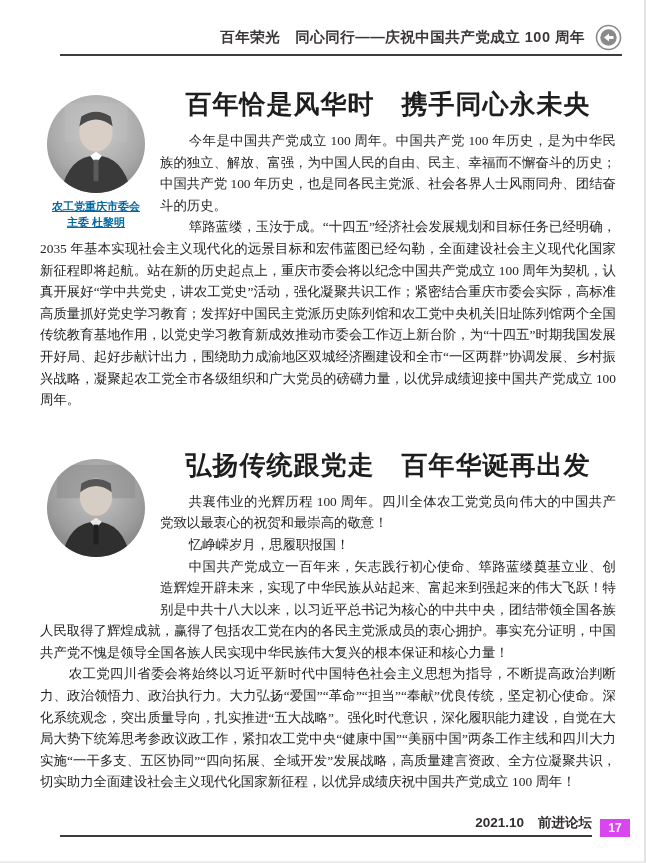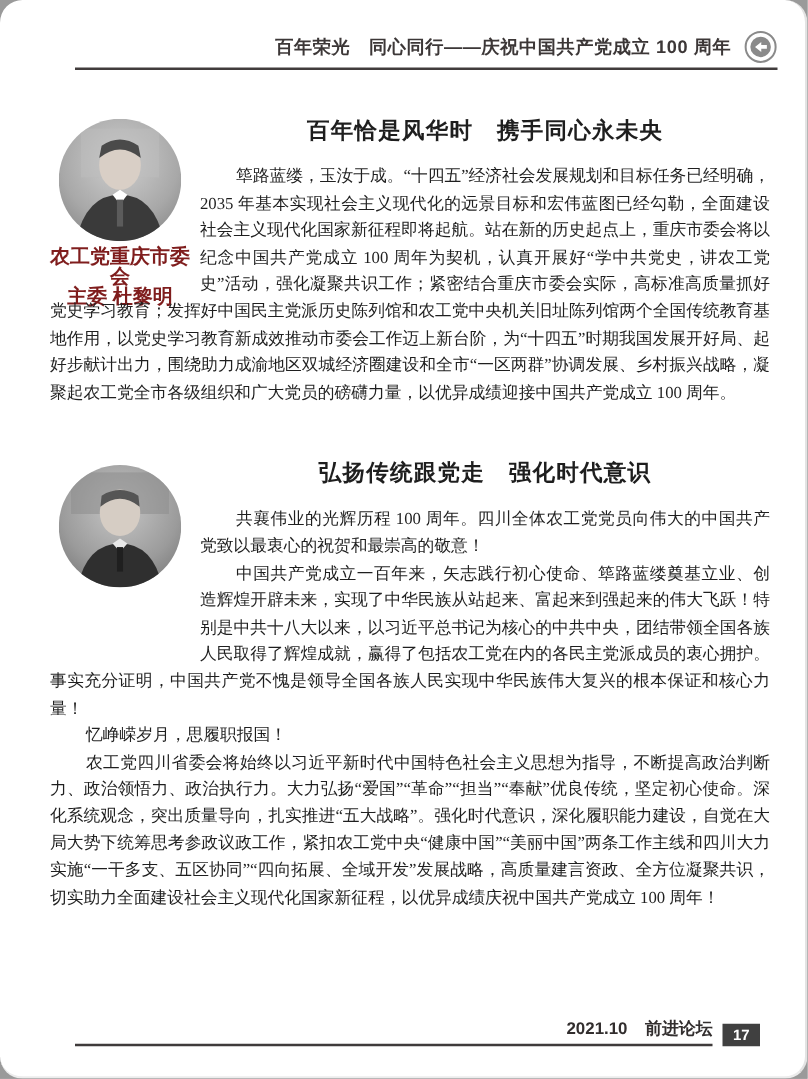--- a/index.html
+++ b/index.html
@@ -7,21 +7,20 @@
   .page {
     position:relative;
     width:646px; height:863px;
     margin:0 auto;
     background:#ffffff;
     border-right:2px solid #e3e3e3;
     border-bottom:2px solid #ececec;
     font-family:"Liberation Serif","DejaVu Serif",serif;
     color:#222;
     overflow:hidden;
-    border-radius:18px;
   }
 
   
   .header { margin:24px 22px 0 60px; }
   .header-row { display:flex; align-items:center; justify-content:flex-end; }
   .header-banner {
     font-family:"Liberation Sans","DejaVu Sans",sans-serif;
     font-weight:bold; font-size:14.5px; color:#3c3737;
     letter-spacing:.5px; margin-right:10px;
   }
@@ -35,49 +34,49 @@
   .photo-block { float:left; width:112px; margin-right:8px; text-align:center; }
   .photo-block.a1 { padding-top:7px; height:147px; }
   .photo-block.a2 { padding-top:10px; height:152px; }
   .photo-circle {
     width:98px; height:98px; margin:0 auto 5px auto;
     border-radius:50%; overflow:hidden; display:block;
   }
   .photo-circle svg { display:block; width:98px; height:98px; }
   .caption {
     font-family:"Liberation Sans","DejaVu Sans",sans-serif;
-    font-weight:bold; font-size:16px; line-height:16px; color:#7f1d1d;
+    font-weight:bold; font-size:11px; line-height:16px; color:#0369a1;text-decoration:underline;
   }
 
   .article h1 {
     font-family:"Liberation Sans","DejaVu Sans",sans-serif;
-    font-weight:bold; font-size:18px; color:#1e1e1e;
+    font-weight:bold; font-size:26px; color:#1e1e1e;
     text-align:center; letter-spacing:1px;
     margin-bottom:10px; line-height:32px;margin-top:32px;
   }
   .article p {
     font-size:13.4px; line-height:21.6px;
     text-align:justify; text-indent:2.15em; color:#1f1f1f;
   }
 
   
   .footer {
-    position:absolute; left:60px; right:36px; bottom:24px;
+    position:absolute; left:60px; right:14px; bottom:24px;
     display:flex; align-items:flex-end;
     font-family:"Liberation Sans","DejaVu Sans",sans-serif;
   }
   .footer-strip {
     flex:1; border-bottom:2.5px solid #3f3b3b;
     text-align:right; padding-bottom:3px;
     font-weight:bold; font-size:13.5px; color:#322e2e;
   }
   .footer-issue { margin-right:14px; }
   .page-badge {
     width:30px; height:18px; margin-left:8px;
-    background:#404040; color:#fff;
+    background:#d946ef; color:#fff;
     font-weight:bold; font-size:12px; line-height:18px; text-align:center;
   }
 </style>
 </head>
 <body>
 
 <div class="page">
 
   <div class="header">
     <div class="header-row">
@@ -112,20 +111,21 @@
           <path d="M44 62 l6 8 l6 -8 l-6 -4 Z" fill="#ffffff"></path>
           <rect x="47.5" y="66" width="5" height="22" fill="#5b5b5b"></rect>
         </svg>
       </span>
       <div class="caption">
         <div>农工党重庆市委会</div>
         <div>主委 杜黎明</div>
       </div>
     </div>
     <h1>百年恰是风华时　携手同心永未央</h1>
+    <p>今年是中国共产党成立 100 周年。中国共产党 100 年历史，是为中华民族的独立、解放、富强，为中国人民的自由、民主、幸福而不懈奋斗的历史；中国共产党 100 年历史，也是同各民主党派、社会各界人士风雨同舟、团结奋斗的历史。</p>
     <p>筚路蓝缕，玉汝于成。“十四五”经济社会发展规划和目标任务已经明确，2035 年基本实现社会主义现代化的远景目标和宏伟蓝图已经勾勒，全面建设社会主义现代化国家新征程即将起航。站在新的历史起点上，重庆市委会将以纪念中国共产党成立 100 周年为契机，认真开展好“学中共党史，讲农工党史”活动，强化凝聚共识工作；紧密结合重庆市委会实际，高标准高质量抓好党史学习教育；发挥好中国民主党派历史陈列馆和农工党中央机关旧址陈列馆两个全国传统教育基地作用，以党史学习教育新成效推动市委会工作迈上新台阶，为“十四五”时期我国发展开好局、起好步献计出力，围绕助力成渝地区双城经济圈建设和全市“一区两群”协调发展、乡村振兴战略，凝聚起农工党全市各级组织和广大党员的磅礴力量，以优异成绩迎接中国共产党成立 100 周年。</p>
   </div>
 
   <div class="article">
     <div class="photo-block a2">
       <span class="photo-circle">
         <svg viewBox="0 0 100 100">
           <defs>
             <radialGradient id="bg2" cx="50%" cy="35%" r="80%">
               <stop offset="0%" stop-color="#c6c6c6"></stop>
@@ -136,24 +136,24 @@
           <rect width="100" height="100" fill="url(#bg2)"></rect>
           <rect x="10" y="6" width="80" height="34" fill="#8f8f8f" opacity="0.6"></rect>
           <ellipse cx="50" cy="39" rx="16.5" ry="19" fill="#d6cdc4"></ellipse>
           <path d="M34 34 q16 -13 32 0 l-1 -9 q-15 -9 -30 0 Z" fill="#555555"></path>
           <path d="M15 100 q8 -36 35 -36 q27 0 35 36 Z" fill="#2f2f2f"></path>
           <path d="M44 64 l6 7 l6 -7 l-6 -4 Z" fill="#e8e8e8"></path>
           <rect x="47.5" y="67" width="5" height="20" fill="#1f1f1f"></rect>
         </svg>
       </span>
     </div>
-    <h1>弘扬传统跟党走　强化时代意识</h1>
+    <h1>弘扬传统跟党走　百年华诞再出发</h1>
     <p>共襄伟业的光辉历程 100 周年。四川全体农工党党员向伟大的中国共产党致以最衷心的祝贺和最崇高的敬意！</p>
+    <p>忆峥嵘岁月，思履职报国！</p>
     <p>中国共产党成立一百年来，矢志践行初心使命、筚路蓝缕奠基立业、创造辉煌开辟未来，实现了中华民族从站起来、富起来到强起来的伟大飞跃！特别是中共十八大以来，以习近平总书记为核心的中共中央，团结带领全国各族人民取得了辉煌成就，赢得了包括农工党在内的各民主党派成员的衷心拥护。事实充分证明，中国共产党不愧是领导全国各族人民实现中华民族伟大复兴的根本保证和核心力量！</p>
-    <p>忆峥嵘岁月，思履职报国！</p>
     <p>农工党四川省委会将始终以习近平新时代中国特色社会主义思想为指导，不断提高政治判断力、政治领悟力、政治执行力。大力弘扬“爱国”“革命”“担当”“奉献”优良传统，坚定初心使命。深化系统观念，突出质量导向，扎实推进“五大战略”。强化时代意识，深化履职能力建设，自觉在大局大势下统筹思考参政议政工作，紧扣农工党中央“健康中国”“美丽中国”两条工作主线和四川大力实施“一干多支、五区协同”“四向拓展、全域开发”发展战略，高质量建言资政、全方位凝聚共识，切实助力全面建设社会主义现代化国家新征程，以优异成绩庆祝中国共产党成立 100 周年！</p>
   </div>
 
   <div class="footer">
     <div class="footer-strip">
       <span class="footer-issue">2021.10</span><span>前进论坛</span>
     </div>
     <div class="page-badge">17</div>
   </div>
 

